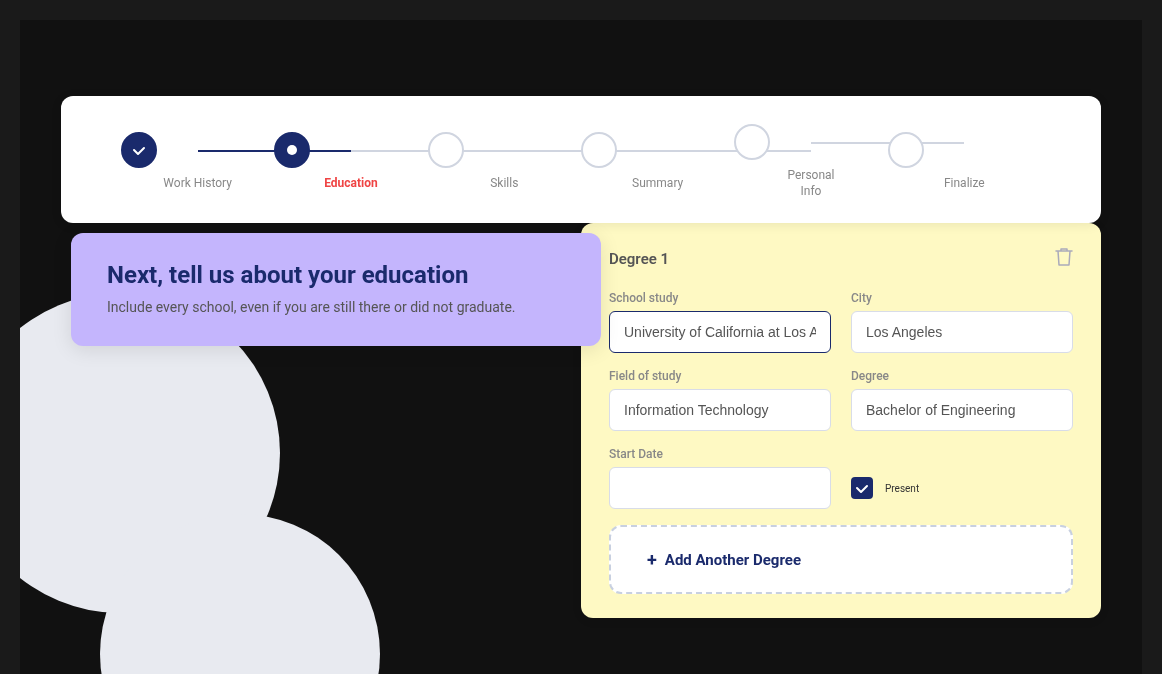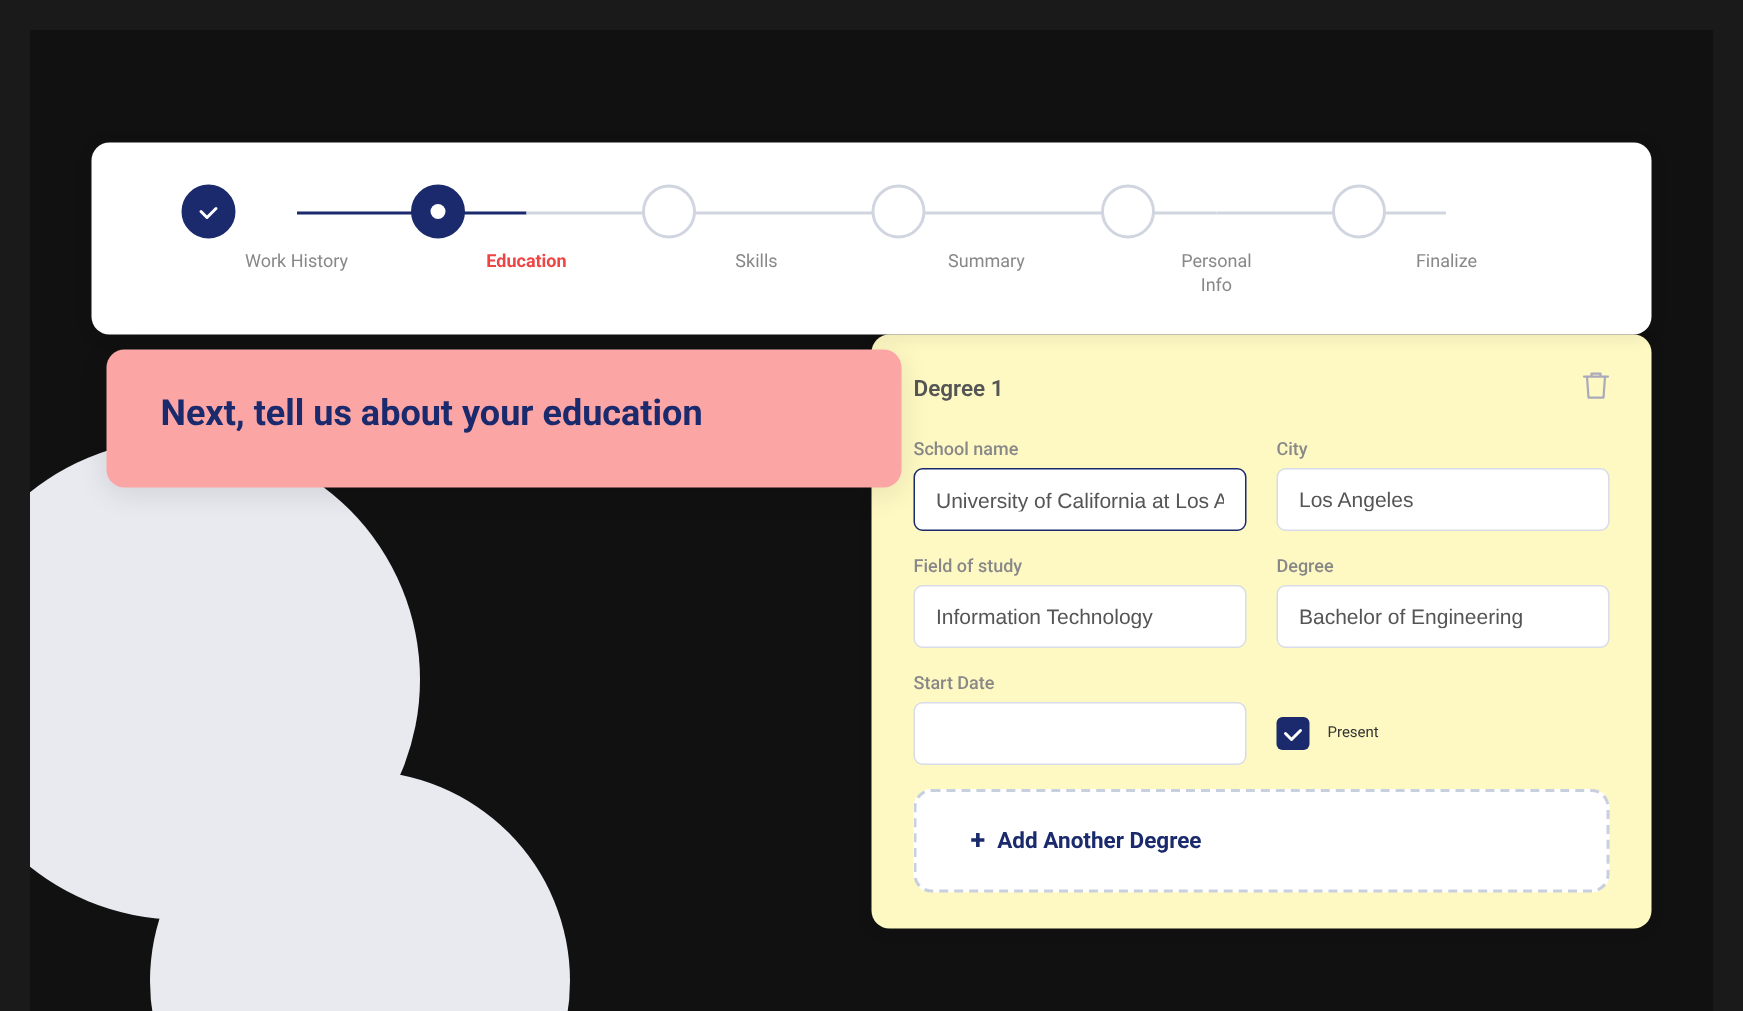--- a/index.html
+++ b/index.html
@@ -62,20 +62,21 @@
       border-radius: 12px;
       padding: 28px 60px 24px;
       box-shadow: 0 2px 12px rgba(0,0,0,0.08);
       margin-bottom: -10px;
       position: relative;
       z-index: 2;
     }
 
     .stepper {
       display: flex;
+      align-items: center;
       justify-content: space-between;
       position: relative;
     }
 
     .step-item {
       display: flex;
       flex-direction: column;
       align-items: center;
       position: relative;
       flex: 1;
@@ -125,21 +126,21 @@
       text-align: center;
       line-height: 1.3;
     }
     .step-label.active-label {
       color: #ef4444;
       font-weight: 700;
     }
 
     
     .info-card {
-      background: #fca5a5;
+      background: #c4b5fd;
       border-radius: 12px;
       padding: 28px 36px;
       box-shadow: 0 4px 20px rgba(0,0,0,0.1);
       position: relative;
       z-index: 3;
       width: 530px;
       align-self: flex-start;
       margin-left: 10px;
     }
 
@@ -319,37 +320,38 @@
         </div>
 
       </div>
     </div>
 
     <div style="display:flex; gap:0; position:relative; margin-top:10px;">
 
       <div style="position:relative; z-index:4; margin-right:-20px; margin-top:10px;">
         <div class="info-card">
           <div class="info-card-title">Next, tell us about your education</div>
+          <div class="info-card-subtitle">Include every school, even if you are still there or did not graduate.</div>
         </div>
       </div>
 
       <div style="flex:1; background:#fef9c3; border-radius:12px; padding:24px 28px; box-shadow: 0 2px 12px rgba(0,0,0,0.06);">
 
         <div class="degree-header">
           <span class="degree-title">Degree 1</span>
           <span class="delete-icon">
             <svg width="18" height="20" viewBox="0 0 18 20" fill="none" xmlns="http://www.w3.org/2000/svg">
               <path d="M1 4h16M6 4V2h6v2M3 4l1 14h10L15 4" stroke="#aab" stroke-width="1.5" stroke-linecap="round" stroke-linejoin="round"></path>
             </svg>
           </span>
         </div>
 
         <div class="form-row">
           <div class="form-field">
-            <label>School name</label>
+            <label>School study</label>
             <input type="text" class="active-field" value="University of California at Los Angeles (UCLA)" style="">
           </div>
           <div class="form-field">
             <label>City</label>
             <input type="text" value="Los Angeles" style="">
           </div>
         </div>
 
         <div class="form-row">
           <div class="form-field">

